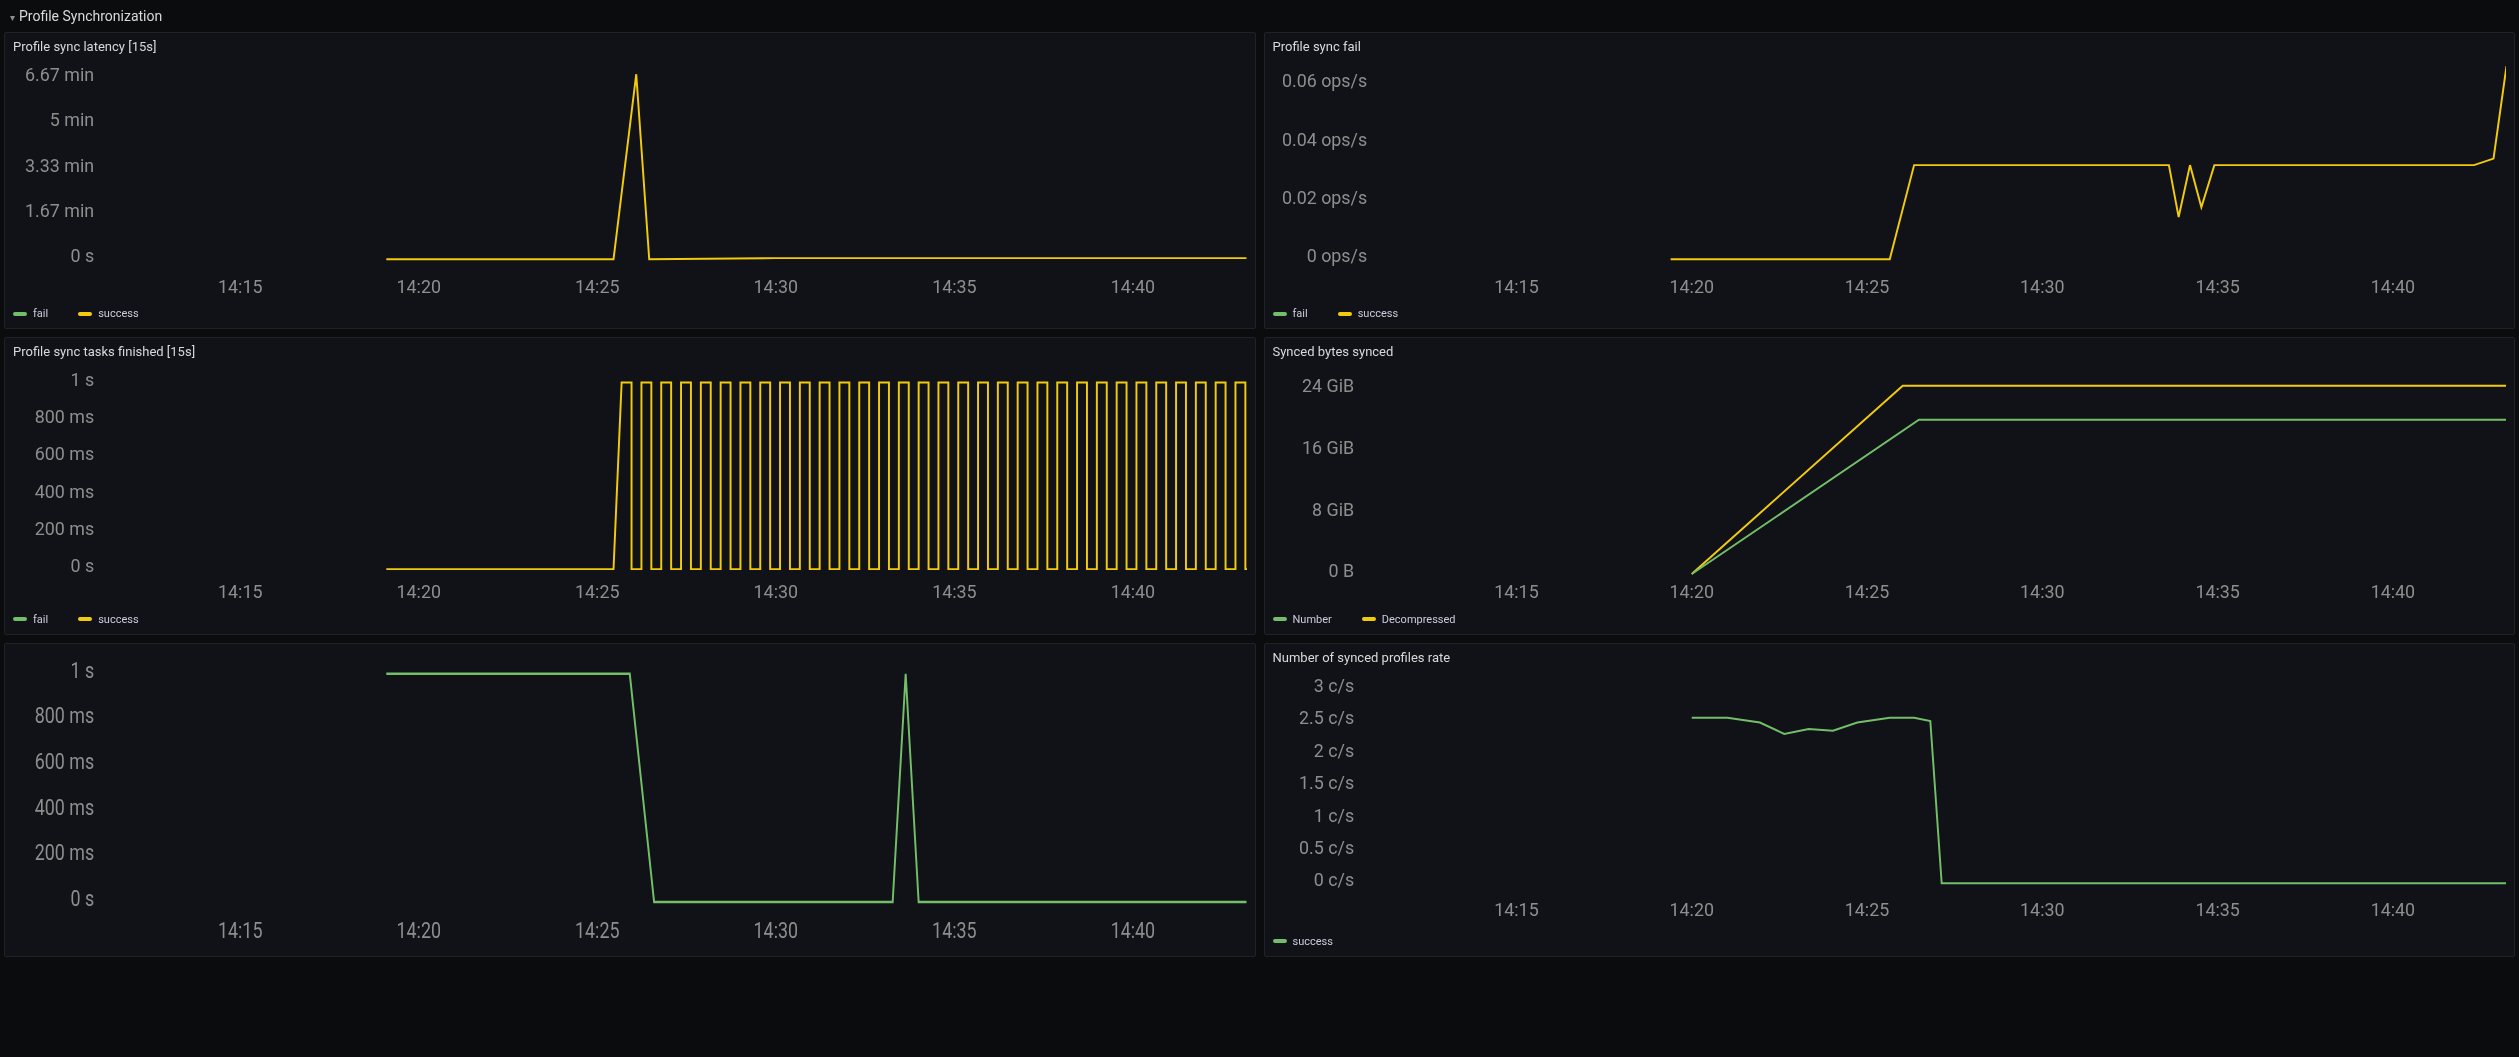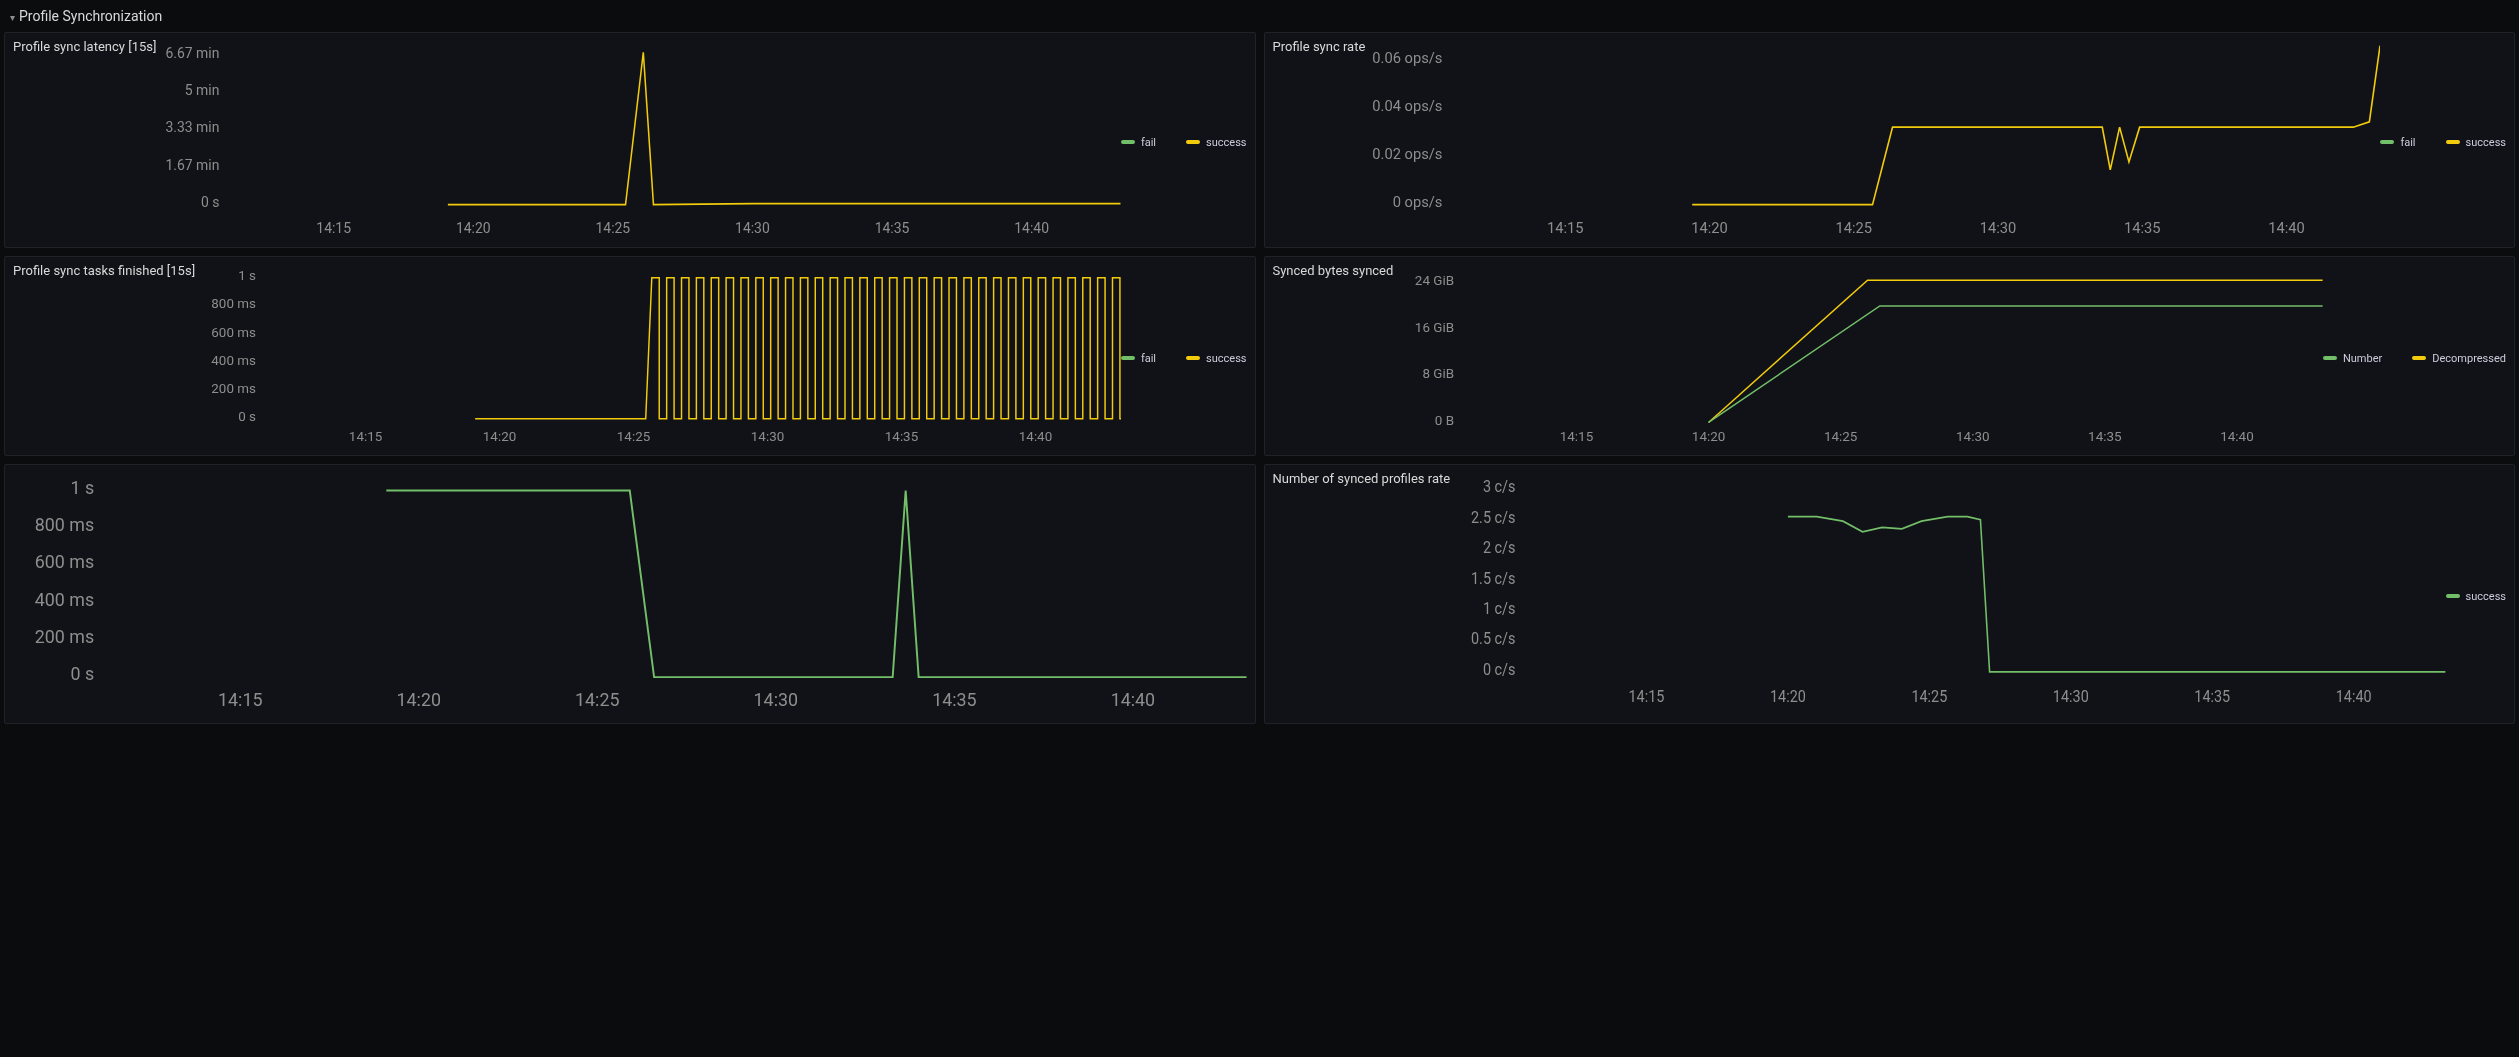--- a/index.html
+++ b/index.html
@@ -28,21 +28,21 @@
     display: grid;
     grid-template-columns: 1fr 1fr;
     gap: 8px;
     padding: 4px 0;
   }
   .panel {
     background: #111217;
     border: 1px solid #1f2328;
     border-radius: 2px;
     display: flex;
-    flex-direction: row;
+    flex-direction: column;
     min-height: 200px;
     padding: 6px 8px 8px 8px;
   }
   .panel-title {
     font-size: 13px;
     color: #d8d9da;
     margin-bottom: 4px;
   }
   .chart-area {
     flex: 1;
@@ -118,21 +118,21 @@
         <span>fail</span>
       </div>
       <div class="legend-item">
         <span class="legend-swatch" style="background:#F2CC0C"></span>
         <span>success</span>
       </div>
     </div>
   </div>
 
   <div class="panel">
-    <div class="panel-title">Profile sync rate</div>
+    <div class="panel-title">Profile sync fail</div>
     <div class="chart-area">
       <svg class="chart-svg" viewBox="0 0 760 150" preserveAspectRatio="none">
         <text class="tick-label" x="58" y="18" text-anchor="end">0.06 ops/s</text>
         <text class="tick-label" x="58" y="54" text-anchor="end">0.04 ops/s</text>
         <text class="tick-label" x="58" y="90" text-anchor="end">0.02 ops/s</text>
         <text class="tick-label" x="58" y="126" text-anchor="end">0 ops/s</text>
         <text class="tick-label" x="150" y="145" text-anchor="middle">14:15</text>
         <text class="tick-label" x="258" y="145" text-anchor="middle">14:20</text>
         <text class="tick-label" x="366" y="145" text-anchor="middle">14:25</text>
         <text class="tick-label" x="474" y="145" text-anchor="middle">14:30</text>

